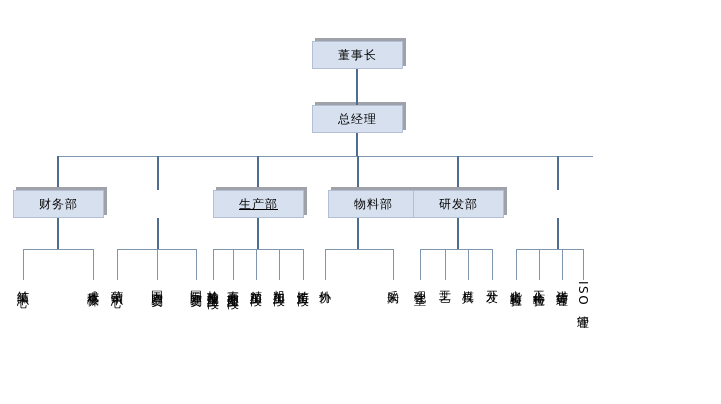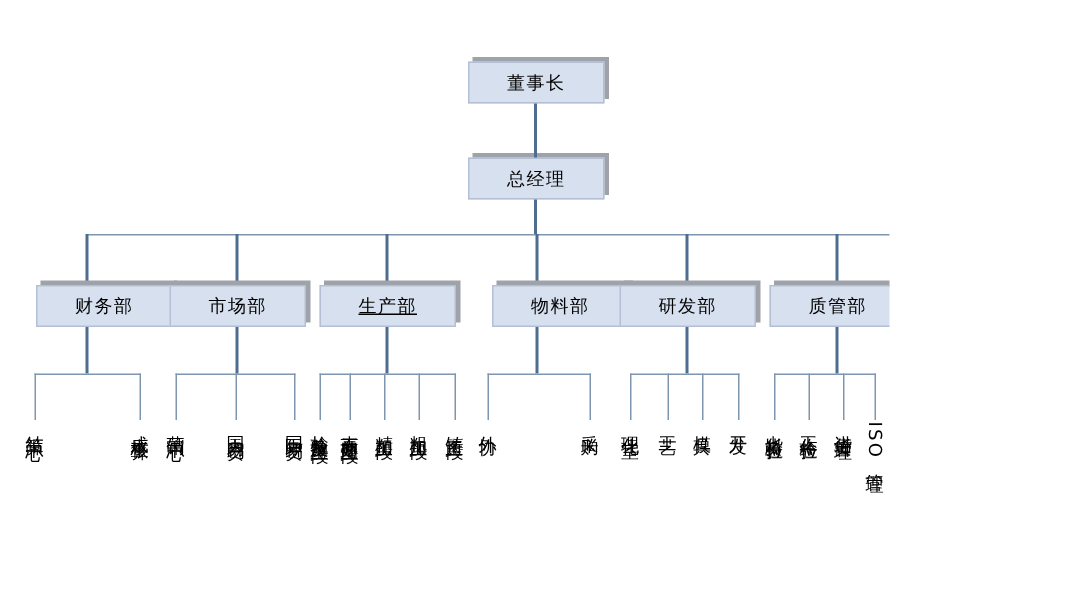--- a/index.html
+++ b/index.html
@@ -40,29 +40,28 @@
 </head>
 <body>
 
 <div id="canvas">
   <div class="node root">董事长</div>
   <div class="node gm">总经理</div>
 <div class="line thick" style="left: 356px; top: 69px; width: 2px; height: 36px;"></div>
     <div class="line thick" style="left: 356px; top: 133px; width: 2px; height: 23px;"></div>
     <div class="line thin" style="left: 58px; top: 156px; width: 601px; height: 1px;"></div>
     <div class="line thick" style="left: 57px; top: 156px; width: 2px; height: 34px;"></div>
-    <div class="node" style="left: 24px; top: 190px;">财务部</div>
+    <div class="node" style="left: 13px; top: 190px;">财务部</div>
     <div class="line thick" style="left: 57px; top: 218px; width: 2px; height: 31px;"></div>
     <div class="line thin" style="left: 23px; top: 249px; width: 71px; height: 1px;"></div>
     <div class="line thin" style="left: 23px; top: 249px; width: 1px; height: 31px;"></div>
     <div class="leaf" style="left: 14px;">结算中心</div>
     <div class="line thin" style="left: 93px; top: 249px; width: 1px; height: 31px;"></div>
     <div class="leaf" style="left: 84px;">成本核算</div>
     <div class="line thick" style="left: 157px; top: 156px; width: 2px; height: 34px;"></div>
-    <div class="node" style="left: 113px; top: 190px;">市场部</div>
     <div class="line thick" style="left: 157px; top: 218px; width: 2px; height: 31px;"></div>
     <div class="line thin" style="left: 117px; top: 249px; width: 80px; height: 1px;"></div>
     <div class="line thin" style="left: 117px; top: 249px; width: 1px; height: 31px;"></div>
     <div class="leaf" style="left: 108px;">营销中心</div>
     <div class="line thin" style="left: 157px; top: 249px; width: 1px; height: 31px;"></div>
     <div class="leaf" style="left: 148px;">国内贸易</div>
     <div class="line thin" style="left: 196px; top: 249px; width: 1px; height: 31px;"></div>
     <div class="leaf" style="left: 187px;">国际贸易</div>
     <div class="line thick" style="left: 257px; top: 156px; width: 2px; height: 34px;"></div>
     <div class="node" style="left: 213px; top: 190px; text-decoration: underline;">生产部</div>
@@ -92,21 +91,20 @@
     <div class="line thin" style="left: 420px; top: 249px; width: 73px; height: 1px;"></div>
     <div class="line thin" style="left: 420px; top: 249px; width: 1px; height: 31px;"></div>
     <div class="leaf" style="left: 411px;">理化室</div>
     <div class="line thin" style="left: 445px; top: 249px; width: 1px; height: 31px;"></div>
     <div class="leaf" style="left: 436px;">工艺</div>
     <div class="line thin" style="left: 468px; top: 249px; width: 1px; height: 31px;"></div>
     <div class="leaf" style="left: 459px;">模具</div>
     <div class="line thin" style="left: 492px; top: 249px; width: 1px; height: 31px;"></div>
     <div class="leaf" style="left: 483px;">开发</div>
     <div class="line thick" style="left: 557px; top: 156px; width: 2px; height: 34px;"></div>
-    <div class="node" style="left: 513px; top: 190px;">质管部</div>
     <div class="line thick" style="left: 557px; top: 218px; width: 2px; height: 31px;"></div>
     <div class="line thin" style="left: 516px; top: 249px; width: 68px; height: 1px;"></div>
     <div class="line thin" style="left: 516px; top: 249px; width: 1px; height: 31px;"></div>
     <div class="leaf" style="left: 507px;">出货检验</div>
     <div class="line thin" style="left: 539px; top: 249px; width: 1px; height: 31px;"></div>
     <div class="leaf" style="left: 530px;">工作检验</div>
     <div class="line thin" style="left: 562px; top: 249px; width: 1px; height: 31px;"></div>
     <div class="leaf" style="left: 553px;">进货管理</div>
     <div class="line thin" style="left: 583px; top: 249px; width: 1px; height: 31px;"></div>
     <div class="leaf" style="left: 574px;">ISO管理</div>

